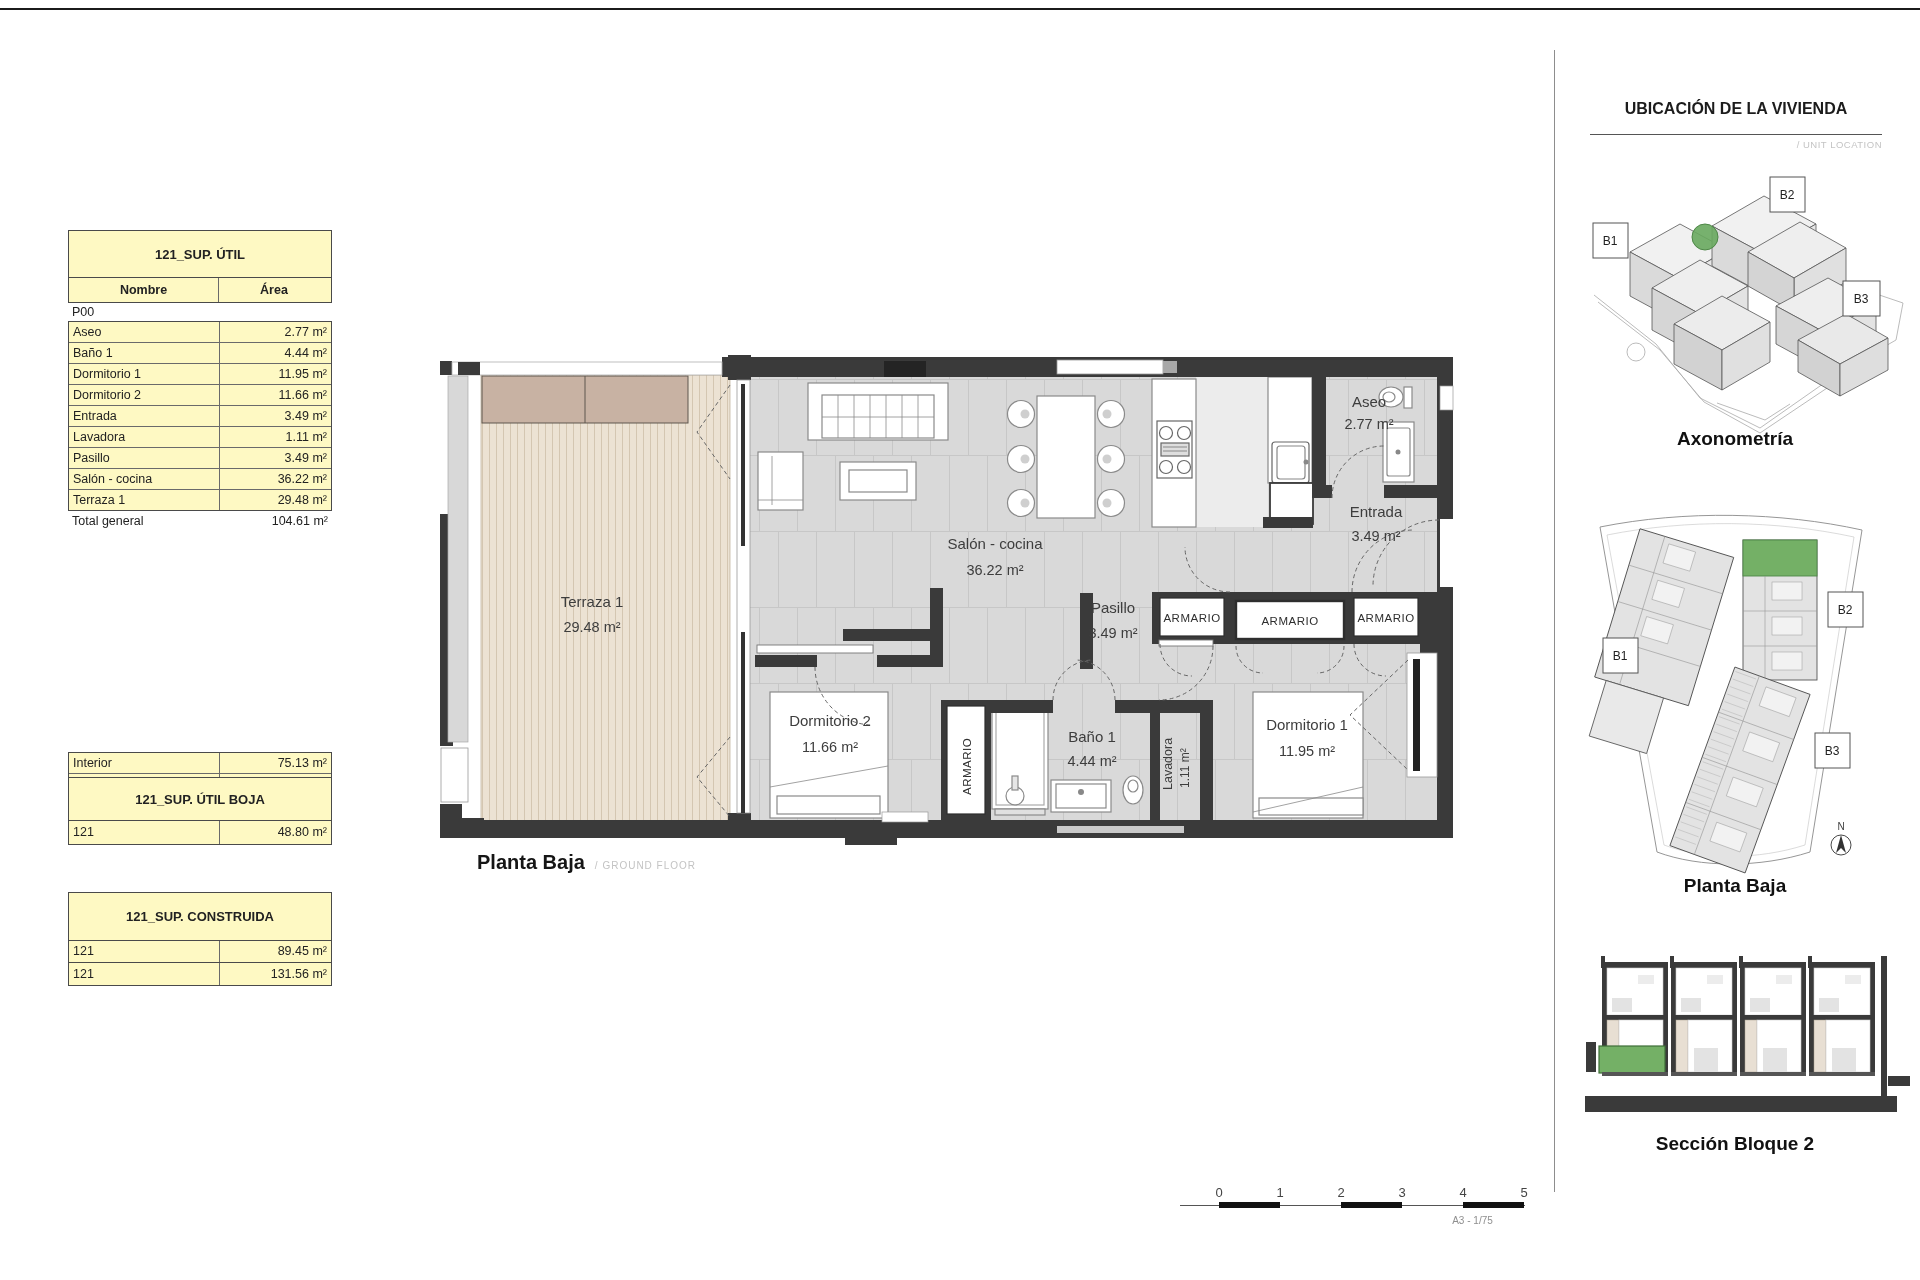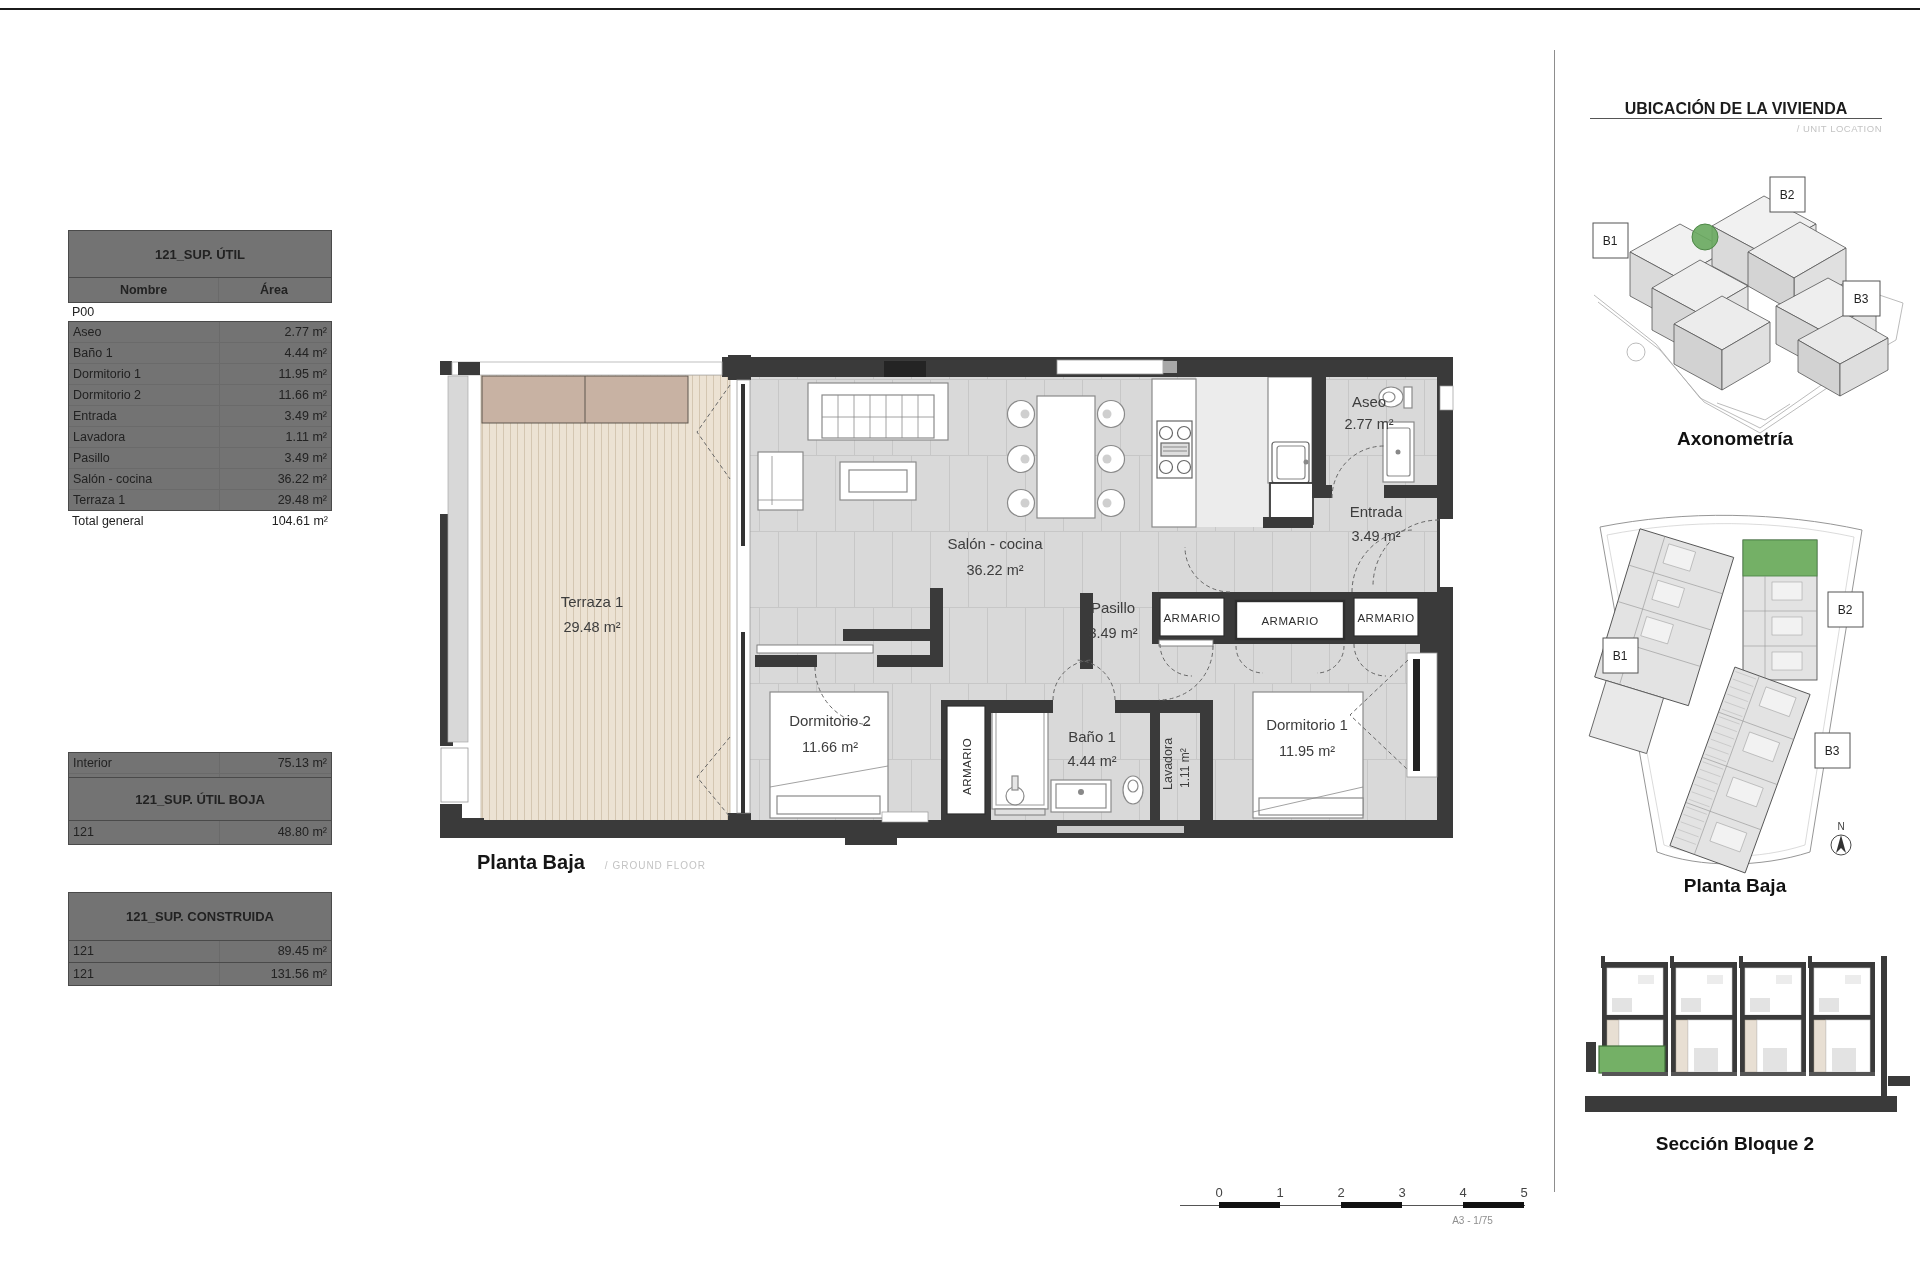--- a/index.html
+++ b/index.html
@@ -1,32 +1,32 @@
 <!DOCTYPE html>
 <html><head>
 <meta charset="utf-8">
 <style>
   html,body{margin:0;padding:0;background:#ffffff;font-family:"Liberation Sans",sans-serif;}
   #page{position:relative;width:1920px;height:1280px;background:#fff;overflow:hidden;}
   
   .tbl{position:absolute;left:68px;width:264px;color:#222;font-size:12.5px;}
-  .tbox{border:1px solid #4a4a4a;background:#737373;}
+  .tbox{border:1px solid #4a4a4a;background:#fef9c3;}
   .t-title{display:flex;align-items:center;justify-content:center;font-weight:bold;font-size:13px;}
   .t-row{display:flex;height:20px;line-height:20px;}
   .t-row + .t-row{border-top:1px solid #6a6a6a;}
   .t-name{width:149px;padding-left:4px;overflow:hidden;border-right:1px solid #6a6a6a;}
   .t-val{width:110px;padding-right:4px;text-align:right;}
   .t-free{display:flex;height:19px;line-height:19px;}
   .t-free .t-name{border-right:none;}
   
   .plan-caption{position:absolute;left:477px;top:851px;white-space:nowrap;}
   .plan-caption .big{font-size:20px;font-weight:bold;color:#151515;}
-  .plan-caption .sub{font-size:10px;color:#c3c3c3;letter-spacing:1px;margin-left:20px;}
+  .plan-caption .sub{font-size:10px;color:#c3c3c3;letter-spacing:1px;margin-left:10px;}
   .side-title{position:absolute;left:1590px;top:100px;width:292px;text-align:center;}
-  .side-title .tt{font-size:16px;font-weight:bold;color:#1c1c1c;padding-bottom:0;border-bottom:1px solid #555;}
+  .side-title .tt{font-size:16px;font-weight:bold;color:#1c1c1c;padding-bottom:16px;border-bottom:1px solid #555;}
   .side-title .st{font-size:9.5px;color:#c4c4c4;letter-spacing:.5px;text-align:right;margin-top:4px;}
   .cap{position:absolute;font-weight:bold;color:#111;font-size:19px;text-align:center;width:330px;left:1570px;}
   
   #scalebar{position:absolute;left:1180px;top:1185px;width:380px;height:55px;font-size:13px;color:#444;}
   #scalebar .num{position:absolute;top:0;width:20px;text-align:center;}
   #scalebar .line{position:absolute;top:20px;left:0;width:345px;border-top:1.5px solid #555;}
   #scalebar .seg{position:absolute;top:17px;height:6px;background:#111;}
   #scalebar .note{position:absolute;top:30px;left:240px;width:105px;text-align:center;font-size:10px;color:#8f8f8f;}
   .topline{position:absolute;left:0;top:8px;width:1920px;height:2px;background:#1b1b1b;}
   .vdiv{position:absolute;left:1554px;top:50px;width:1px;height:1142px;background:#8d8d8d;}

